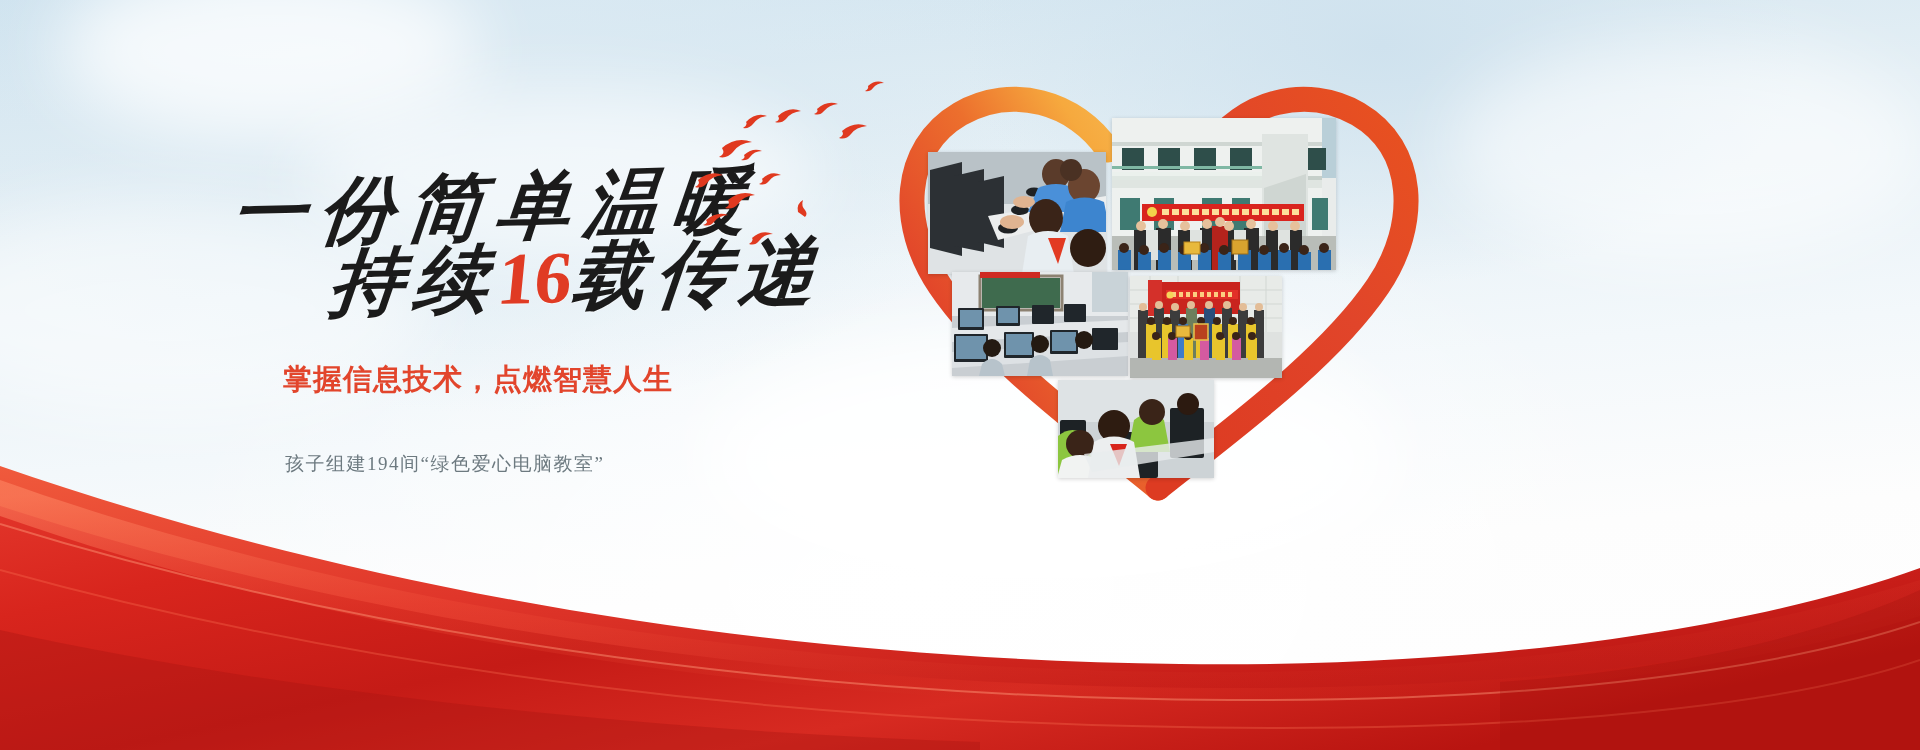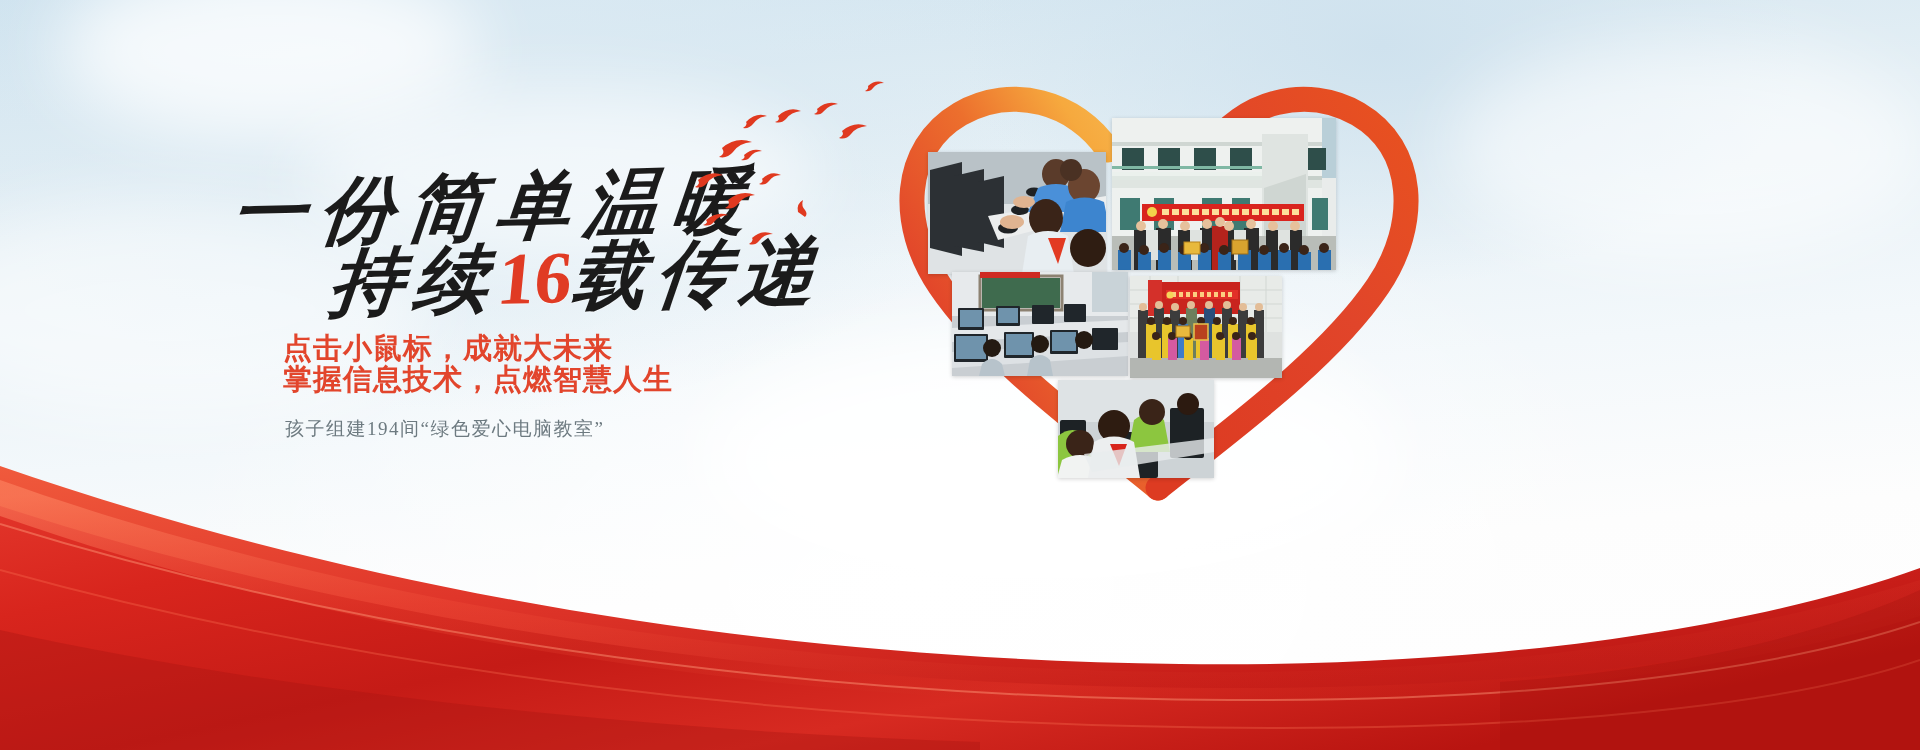--- a/index.html
+++ b/index.html
@@ -34,21 +34,21 @@
   .sub { position:absolute; left:283px; color:#e2452c; font-weight:700;
          font-size:29px; letter-spacing:1px; white-space:nowrap;
          font-family:"DejaVu Sans","Liberation Sans",sans-serif; }
   .sub1 { top:329px; }
   .sub2 { top:360px; }
 
   .para { position:absolute; left:285px; color:#6d7a80; font-size:19px;
           letter-spacing:1.5px; white-space:nowrap;
           font-family:"Liberation Serif","DejaVu Serif",serif; }
   .para1 { top:408px; }
-  .para2 { top:416px; }
+  .para2 { top:451px; }
 
   
   #birds { position:absolute; left:700px; top:60px; width:240px; height:230px; }
   #birds svg { width:100%; height:100%; overflow:visible; }
 
   
   #heart { position:absolute; left:840px; top:40px; width:640px; height:520px; }
   #heart svg { width:100%; height:100%; overflow:visible; }
 
   
@@ -81,21 +81,20 @@
   <div class="cloud" style="left:-90px; top:200px; width:520px; height:220px; background:rgba(255,255,255,.5);"></div>
   <div class="cloud" style="left:700px; top:330px; width:700px; height:260px; background:rgba(255,255,255,.8);"></div>
   <div class="cloud" style="left:1450px;top:40px;  width:480px; height:220px; background:rgba(255,255,255,.55);"></div>
 
   <div class="text-block">
 
     <div class="headline hl1">一份简单温暖</div>
 
     <div class="headline hl2"><span>持续</span><span class="num">16</span><span>载传递</span></div>
 
-    <div class="sub sub1">点击小鼠标，成就大未来</div>
     <div class="sub sub2">掌握信息技术，点燃智慧人生</div>
 
     <div class="para para2">孩子组建194间“绿色爱心电脑教室”</div>
   </div>
 
   <div id="birds">
     <svg viewBox="0 0 240 230" xmlns="http://www.w3.org/2000/svg">
       <g fill="#e0391f">
         <path d="M168 26 q8-7 16-3 q-7 0 -11 5 q-3 4 -8 3 q4-2 3-5z"></path>
         <path d="M117 49 q10-9 21-5 q-9 1 -14 7 q-4 5 -10 3 q5-2 3-5z"></path>

